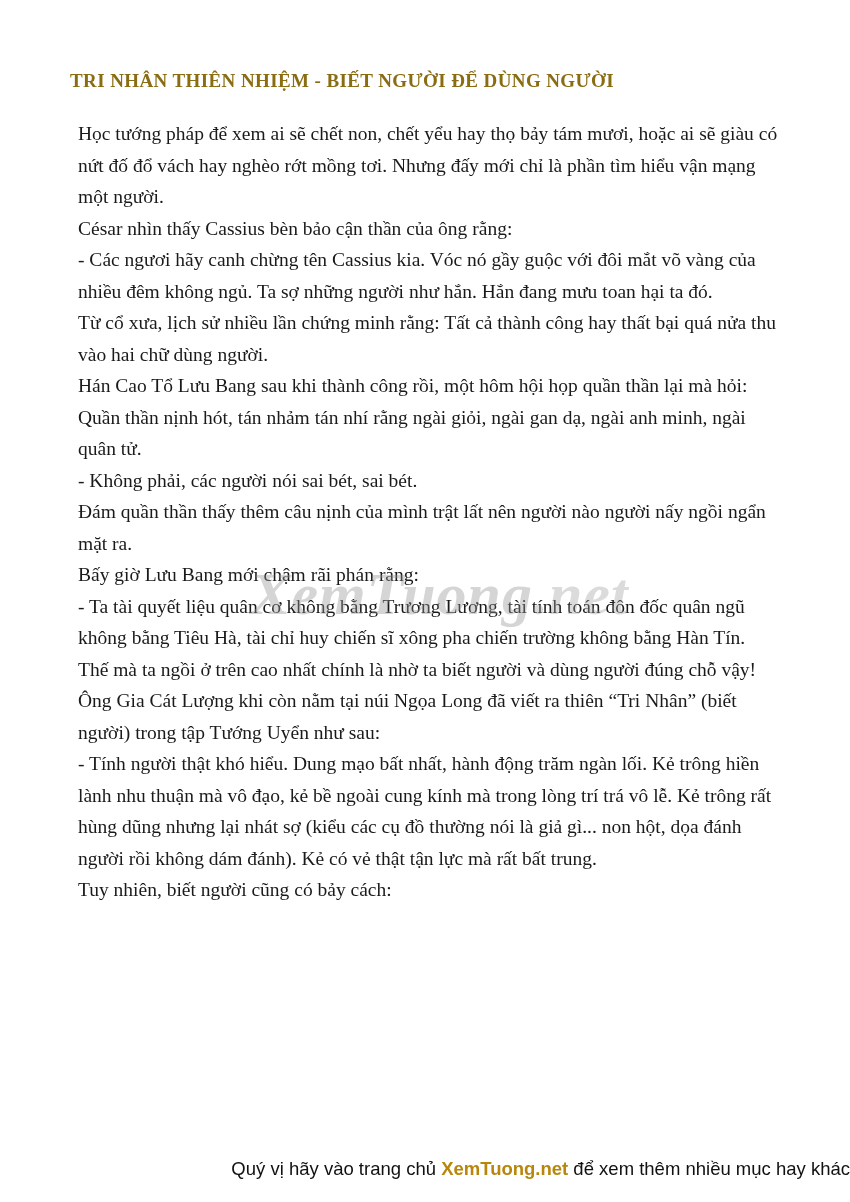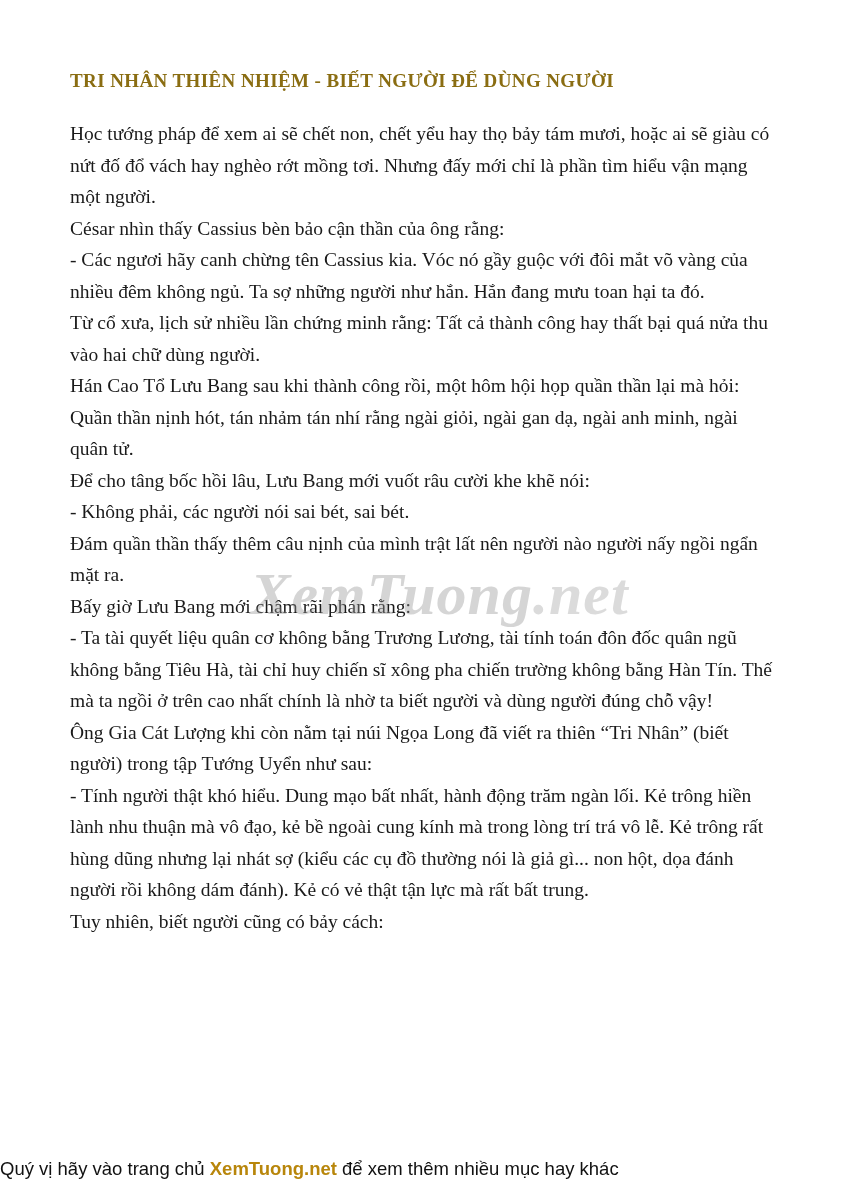--- a/index.html
+++ b/index.html
@@ -29,20 +29,21 @@
     color: #8a6d12;
     font-weight: bold;
     margin: 0 0 26px 0;
     white-space: nowrap;
   }
   .body-text {
     font-size: 19.5px;
     line-height: 31.5px;
     color: #1a1a1a;
     text-align: left;
+    margin-left: 8px;
   }
   .body-text p {
     margin: 0;
     text-indent: 0;
   }
   .watermark {
     position: absolute;
     left: 0;
     top: 560px;
     width: 850px;
@@ -56,21 +57,21 @@
     pointer-events: none;
     user-select: none;
     white-space: nowrap;
   }
   .watermark .wm-xem { color: rgba(150,150,150,0.40); margin-left: 29px; }
   .footer {
     position: absolute;
     left: 0;
     bottom: 22px;
     width: 850px;
-    text-align: left;
+    text-align: right;
     font-family: "Liberation Sans", sans-serif;
     font-size: 18.5px;
     color: #111111;
     white-space: nowrap;
   }
   .footer .site {
     color: #b8860b;
     font-weight: bold;
   }
 </style>
@@ -81,21 +82,20 @@
 
   <div class="content">
     <h1 class="doc-title">TRI NHÂN THIÊN NHIỆM - BIẾT NGƯỜI ĐỂ DÙNG NGƯỜI</h1>
     <div class="body-text">
       <p>Học tướng pháp để xem ai sẽ chết non, chết yểu hay thọ bảy tám mươi, hoặc ai sẽ giàu có nứt đố đổ vách hay nghèo rớt mồng tơi. Nhưng đấy mới chỉ là phần tìm hiểu vận mạng một người.</p>
       <p>César nhìn thấy Cassius bèn bảo cận thần của ông rằng:</p>
       <p>- Các ngươi hãy canh chừng tên Cassius kia. Vóc nó gầy guộc với đôi mắt võ vàng của nhiều đêm không ngủ. Ta sợ những người như hắn. Hắn đang mưu toan hại ta đó.</p>
       <p>Từ cổ xưa, lịch sử nhiều lần chứng minh rằng: Tất cả thành công hay thất bại quá nửa thu vào hai chữ dùng người.</p>
       <p>Hán Cao Tổ Lưu Bang sau khi thành công rồi, một hôm hội họp quần thần lại mà hỏi:</p>
       <p>Quần thần nịnh hót, tán nhảm tán nhí rằng ngài giỏi, ngài gan dạ, ngài anh minh, ngài quân tử.</p>
-      <p>Để cho tâng bốc hồi lâu, Lưu Bang mới vuốt râu cười khe khẽ nói:</p>
       <p>- Không phải, các người nói sai bét, sai bét.</p>
       <p>Đám quần thần thấy thêm câu nịnh của mình trật lất nên người nào người nấy ngồi ngẩn mặt ra.</p>
       <p>Bấy giờ Lưu Bang mới chậm rãi phán rằng:</p>
       <p>- Ta tài quyết liệu quân cơ không bằng Trương Lương, tài tính toán đôn đốc quân ngũ không bằng Tiêu Hà, tài chỉ huy chiến sĩ xông pha chiến trường không bằng Hàn Tín. Thế mà ta ngồi ở trên cao nhất chính là nhờ ta biết người và dùng người đúng chỗ vậy!</p>
       <p>Ông Gia Cát Lượng khi còn nằm tại núi Ngọa Long đã viết ra thiên “Tri Nhân” (biết người) trong tập Tướng Uyển như sau:</p>
       <p>- Tính người thật khó hiểu. Dung mạo bất nhất, hành động trăm ngàn lối. Kẻ trông hiền lành nhu thuận mà vô đạo, kẻ bề ngoài cung kính mà trong lòng trí trá vô lễ. Kẻ trông rất hùng dũng nhưng lại nhát sợ (kiểu các cụ đồ thường nói là giả gì... non hột, dọa đánh người rồi không dám đánh). Kẻ có vẻ thật tận lực mà rất bất trung.</p>
       <p>Tuy nhiên, biết người cũng có bảy cách:</p>
     </div>
   </div>
 

